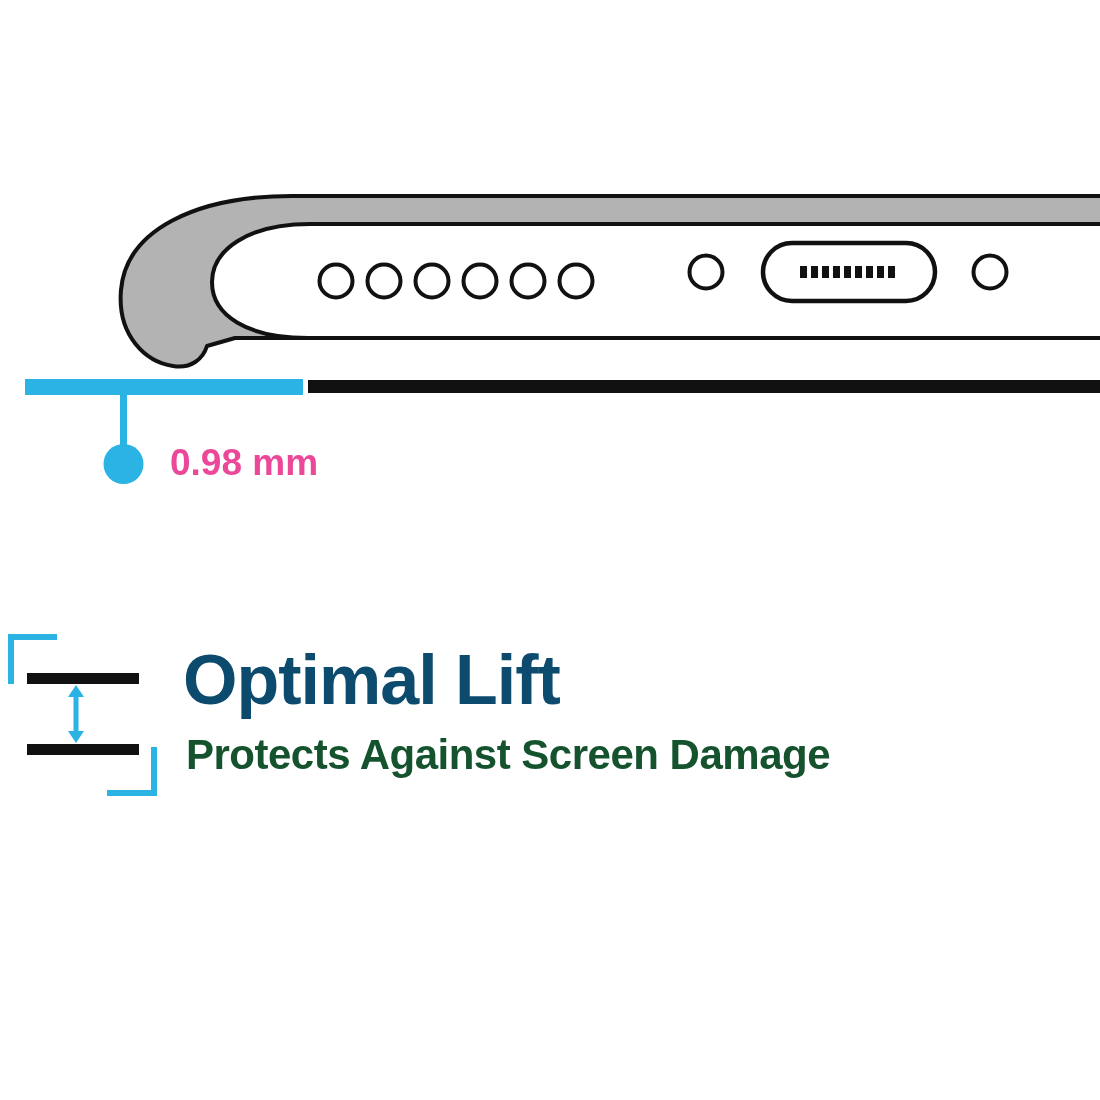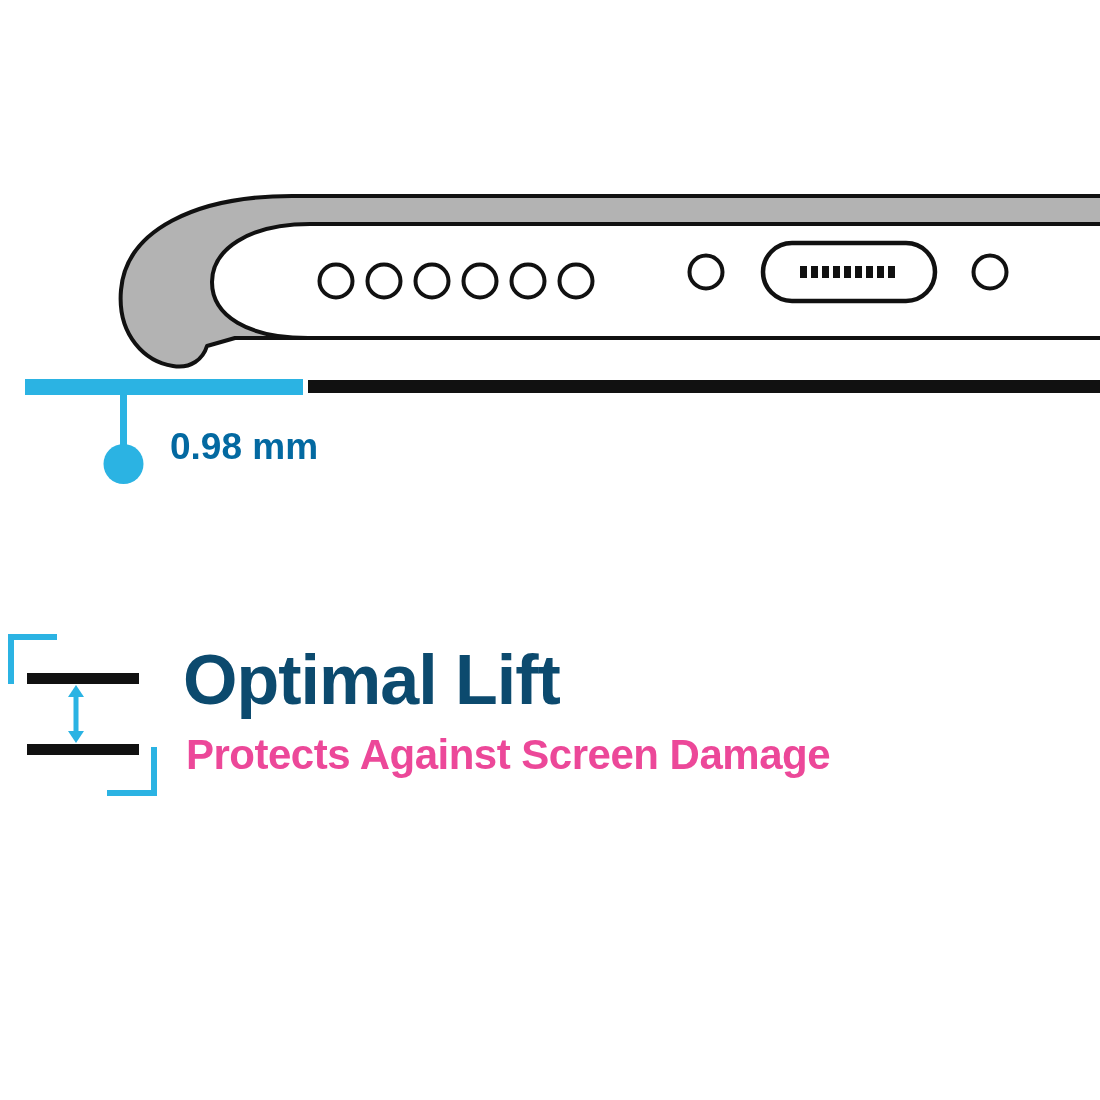--- a/index.html
+++ b/index.html
@@ -6,41 +6,41 @@
   .stage{
     position:relative;
     width:1100px;height:1100px;
     background:#ffffff;
     overflow:hidden;
     font-family:"Liberation Sans", sans-serif;
   }
   .stage svg{position:absolute;left:0;top:0;}
   .measure-label{
     position:absolute;
-    left:170px;top:426px;
+    left:170px;top:442px;
     font-size:37px;
     font-weight:bold;
-    color:#0369a1;
+    color:#ec4899;
     letter-spacing:0px;
   }
   .feature-title{
     position:absolute;
     left:183px;top:640px;
     font-size:70px;
     font-weight:bold;
     color:#0c4a6e;
     letter-spacing:-1px;
     white-space:nowrap;
   }
   .feature-subtitle{
     position:absolute;
     left:186px;top:731px;
     font-size:42px;
     font-weight:bold;
-    color:#ec4899;
+    color:#14532d;
     letter-spacing:-0.5px;
     white-space:nowrap;
   }
 </style>
 </head>
 <body>
 
 <div class="stage">
 
   <svg width="1100" height="1100" viewBox="0 0 1100 1100">

